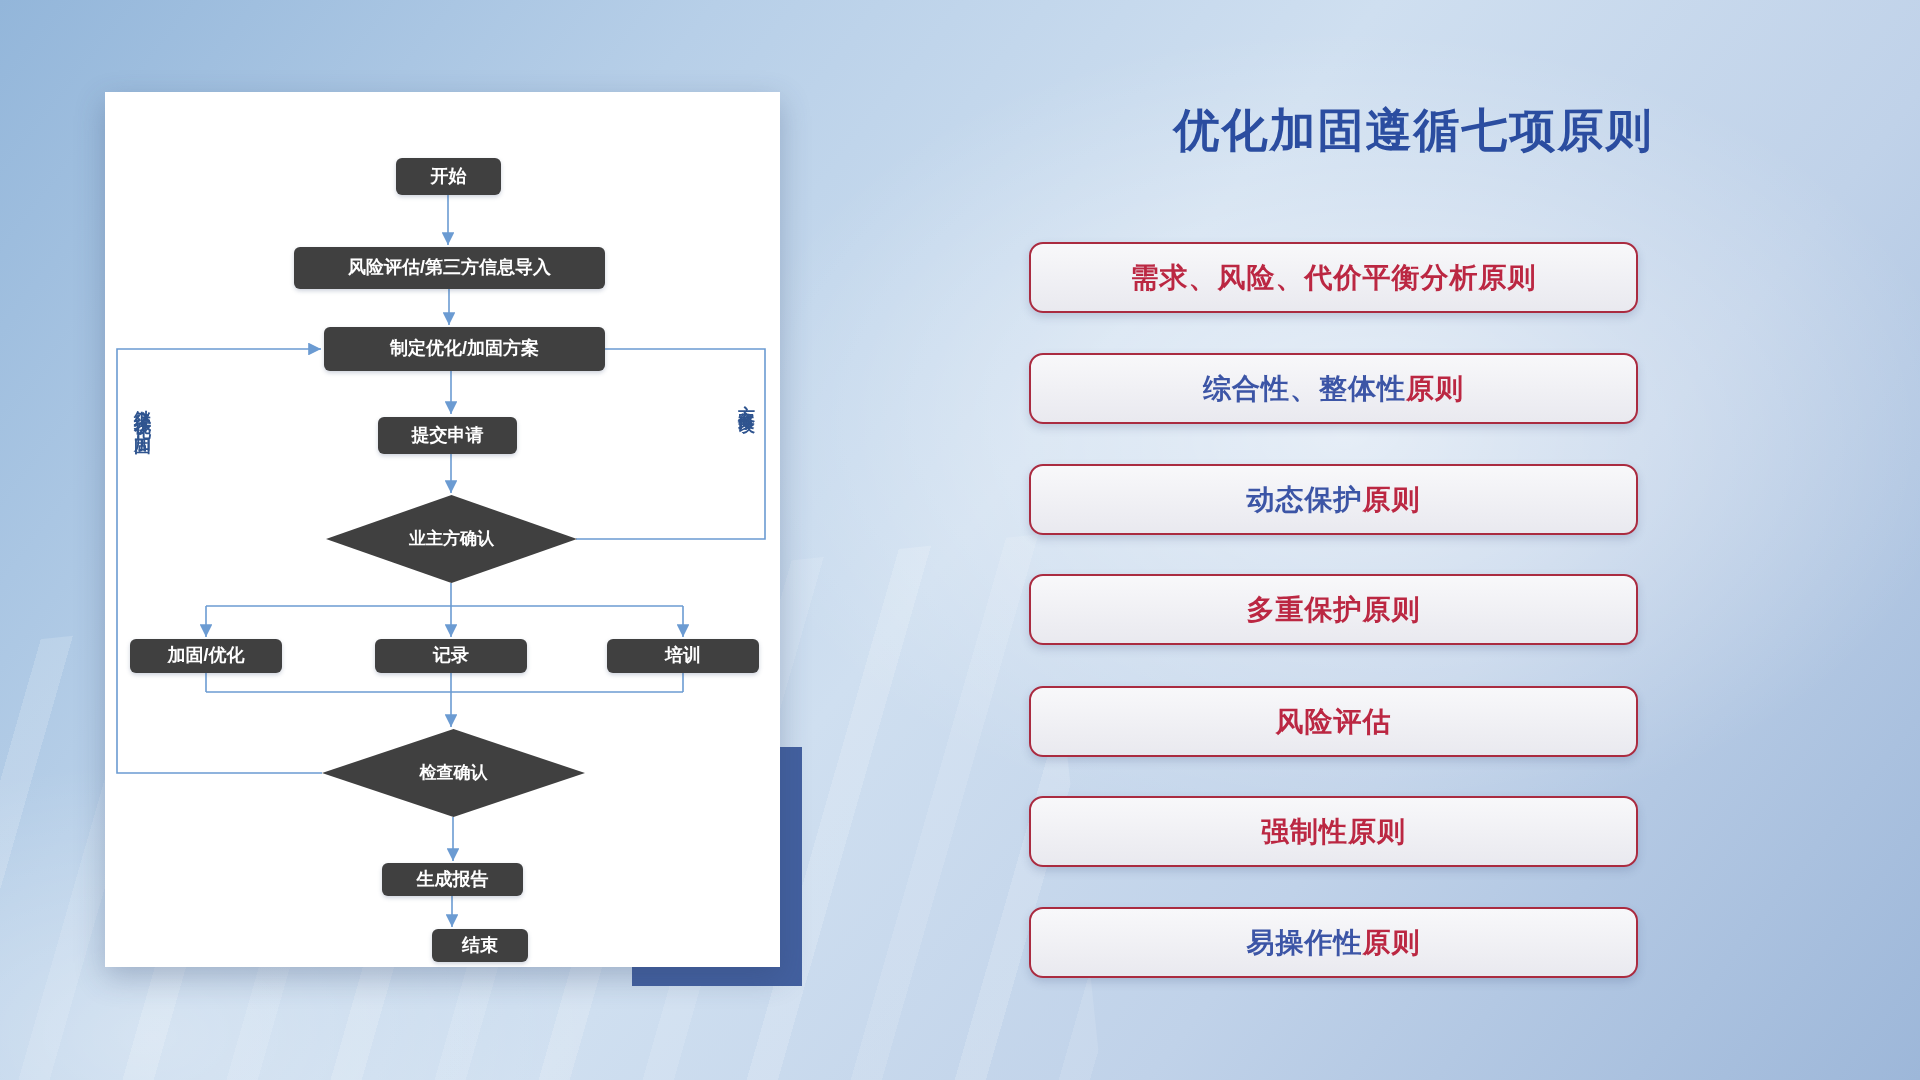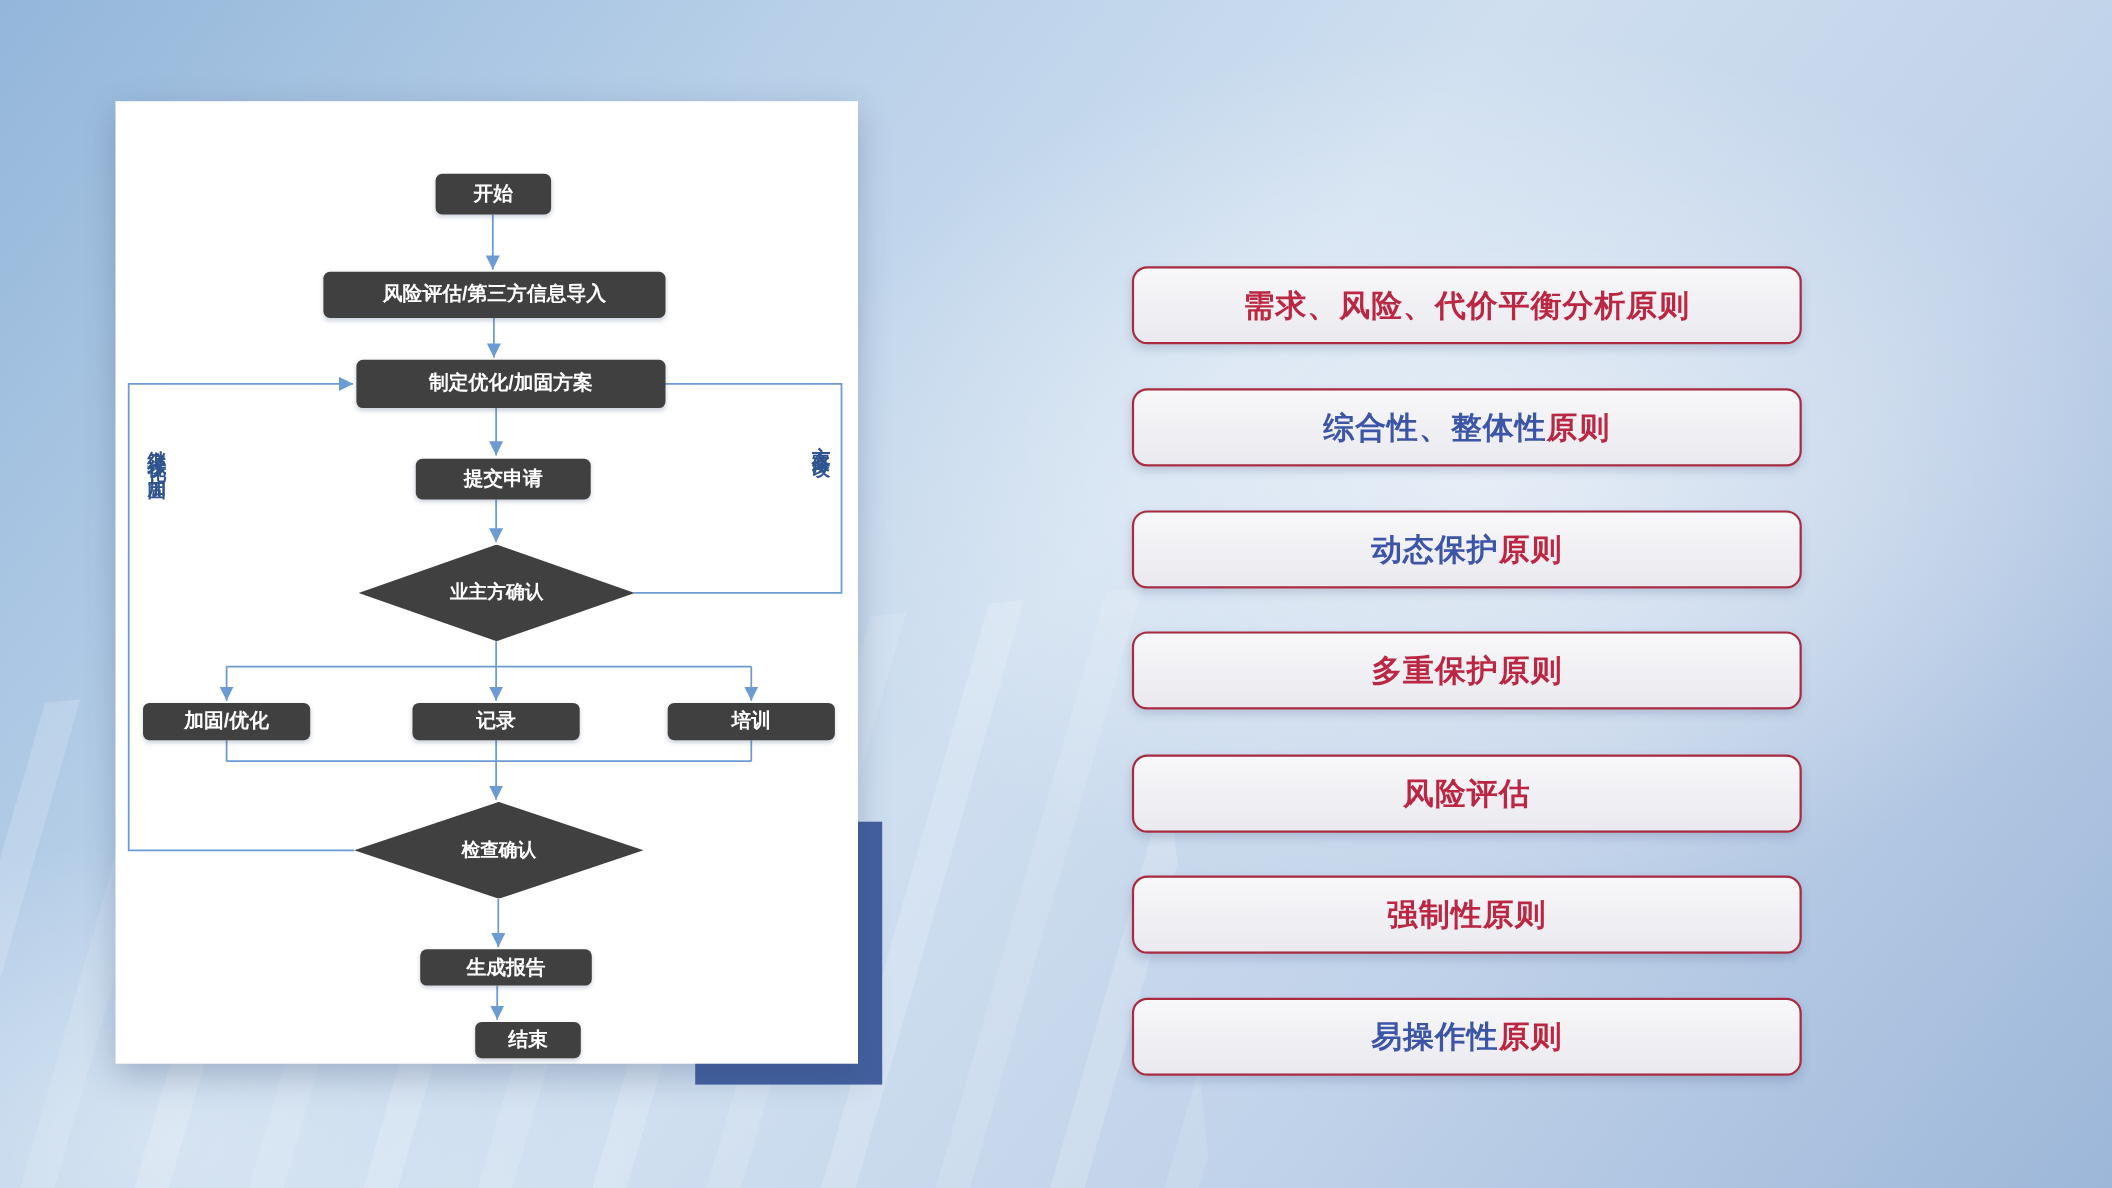--- a/index.html
+++ b/index.html
@@ -85,41 +85,42 @@
         <path d="M217 681 H12 V257 H216" marker-end="url(#arr)"></path>
       </g>
     </svg>
 
     <div class="node" style="left:291px; top:66px; width:105px; height:37px;">开始</div>
 
     <div class="node" style="left:189px; top:155px; width:311px; height:42px;">风险评估/第三方信息导入</div>
 
     <div class="node" style="left:219px; top:235px; width:281px; height:44px;">制定优化/加固方案</div>
 
-    <div class="node" style="left:273px; top:325px; width:159px; height:37px;">提交申请</div>
+    <div class="node" style="left:273px; top:325px; width:139px; height:37px;">提交申请</div>
 
     <div class="node diamond" style="left:221px; top:403px; width:251px; height:88px;">业主方确认</div>
 
     <div class="node" style="left:25px; top:547px; width:152px; height:34px;">加固/优化</div>
 
     <div class="node" style="left:270px; top:547px; width:152px; height:34px;">记录</div>
 
     <div class="node" style="left:502px; top:547px; width:152px; height:34px;">培训</div>
 
     <div class="node diamond" style="left:217px; top:637px; width:263px; height:88px;">检查确认</div>
 
-    <div class="node" style="left:277px; top:771px; width:156px; height:33px;text-align:right;">生成报告</div>
+    <div class="node" style="left:277px; top:771px; width:141px; height:33px;text-align:right;">生成报告</div>
 
     <div class="node" style="left:299px; top:837px; width:96px; height:33px;margin-left:28px;">结束</div>
 
     <div class="vlabel" style="left:26px; top:304px; height:160px;">继续优化/加固</div>
 
     <div class="vlabel" style="left:630px; top:300px; height:110px;">方案修改</div>
   </div>
 
+  <h1 class="title">优化加固遵循七项原则</h1>
 
   <div class="pill" style="top:242px">
     <span class="t-red">需求、风险、代价平衡分析原则</span>
   </div>
 
   <div class="pill" style="top:353px">
     <span class="t-blue">综合性、整体性</span>
       <span class="t-red">原则</span>
   </div>
 

